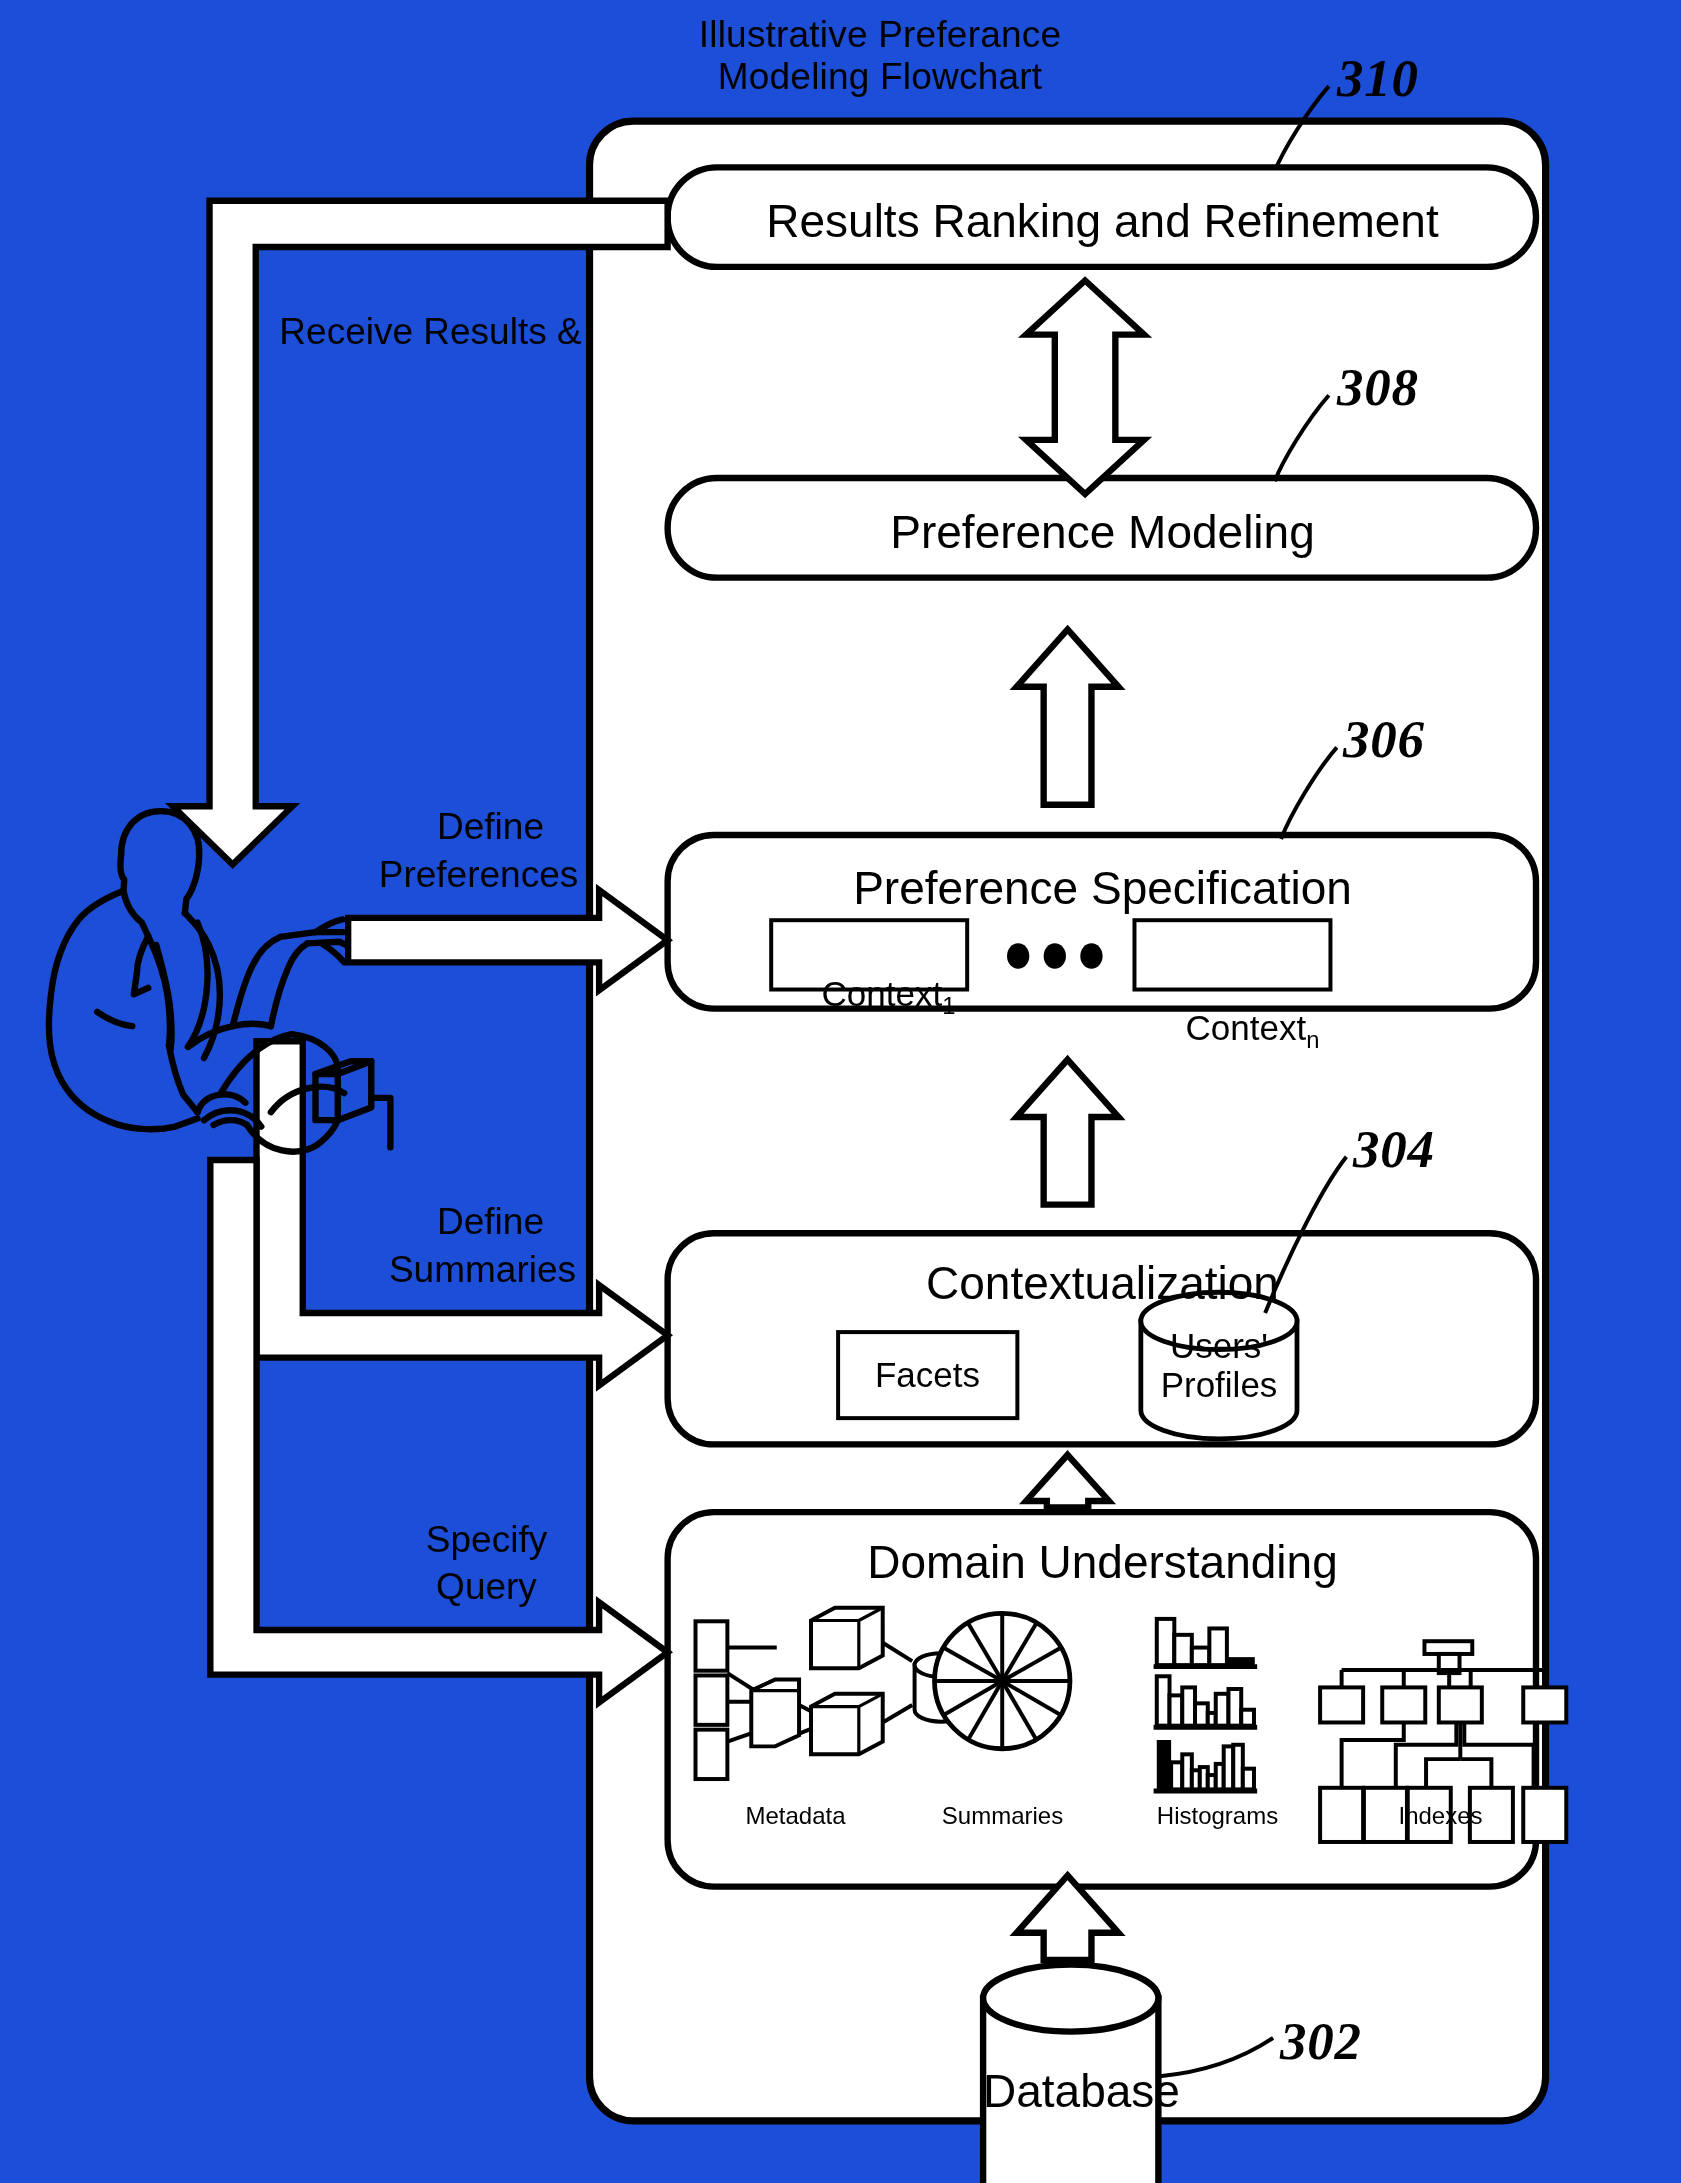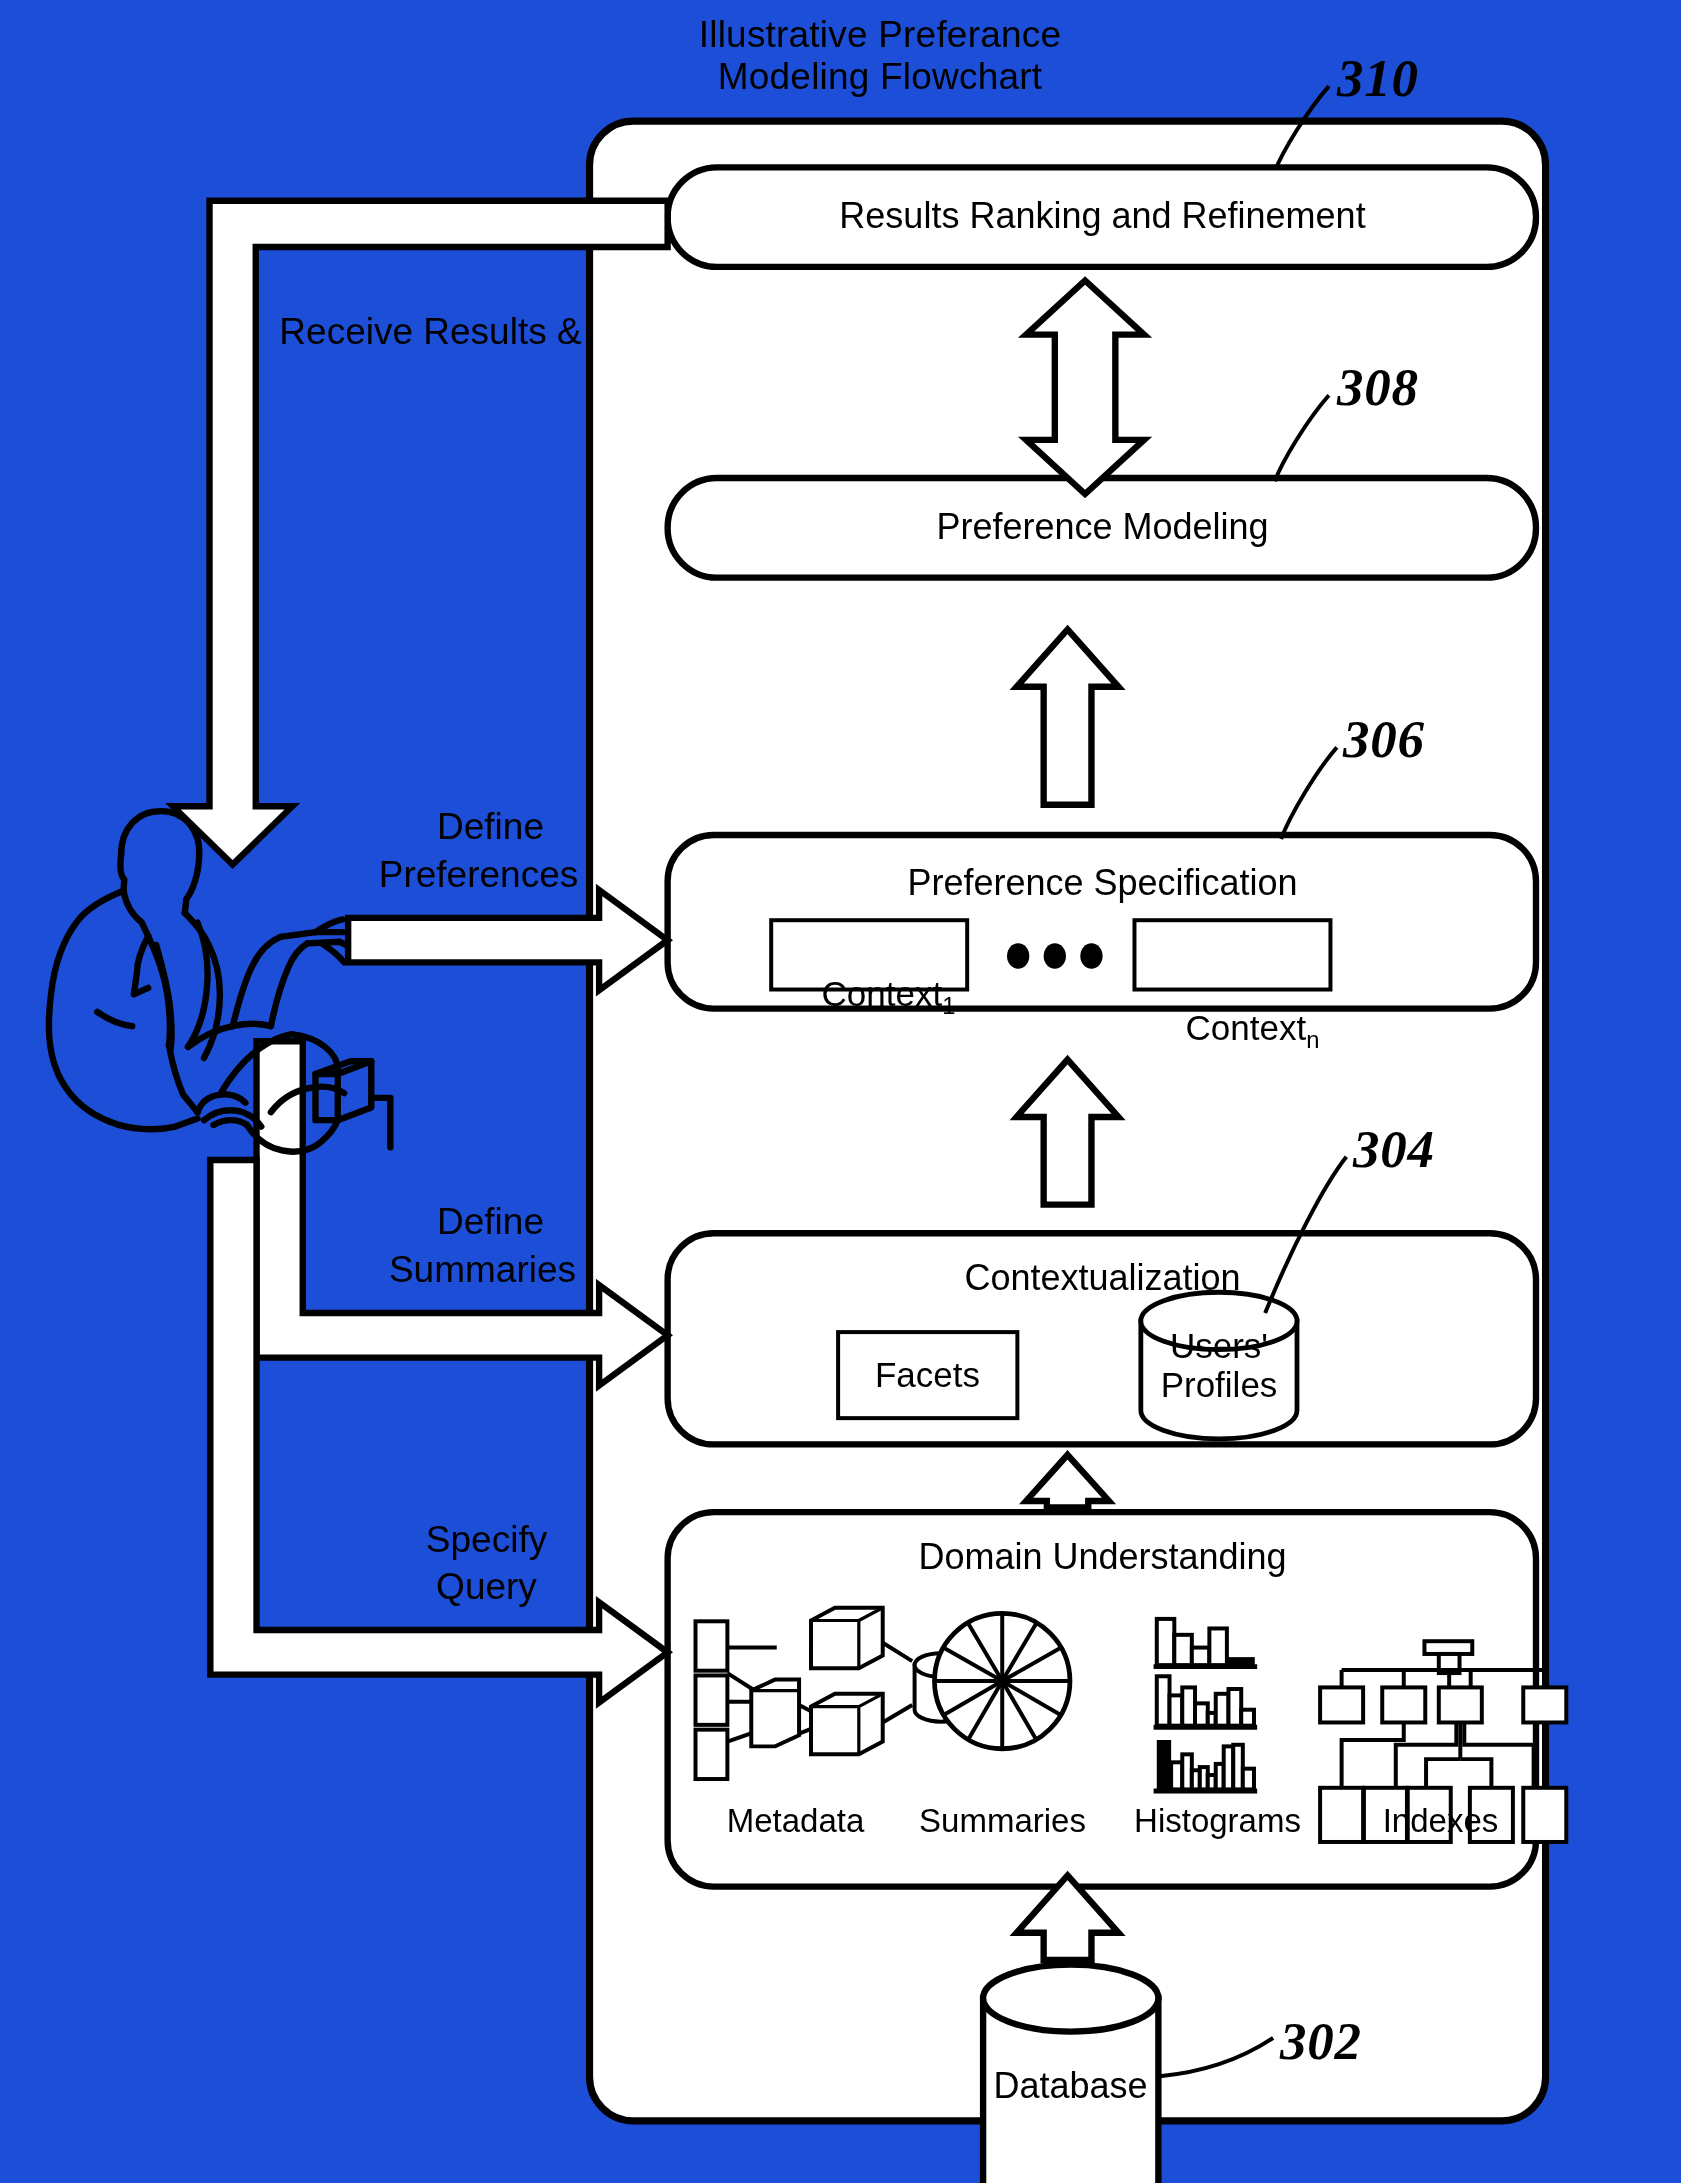--- a/index.html
+++ b/index.html
@@ -18,42 +18,42 @@
   }
   #svgroot{position:absolute;left:0;top:0;width:1681px;height:2183px;}
 
   .txt{position:absolute;white-space:pre;line-height:1.14;}
   .ttl{
     font-size:37px;
     text-align:center;
     letter-spacing:0.2px;
   }
   .boxlabel{
-    font-size:36px;
+    font-size:46px;
     text-align:center;
     width:100%;
   }
   .refnum{
     font-size:53px;
     font-weight:bold;
     font-style:italic;
     font-family:"Liberation Serif", serif;
     letter-spacing:0.8px;
   }
   .sidelabel{
     font-size:37px;
     text-align:center;
     line-height:1.30;
   }
   .smalllabel{
     font-size:35px;
     text-align:center;
   }
   .iconcaption{
-    font-size:33px;
+    font-size:24px;
     text-align:center;
   }
   .ctxlabel{
     font-size:35px;
   }
   .ctxlabel sub{font-size:0.68em;}
 </style>
 </head>
 <body>
 

